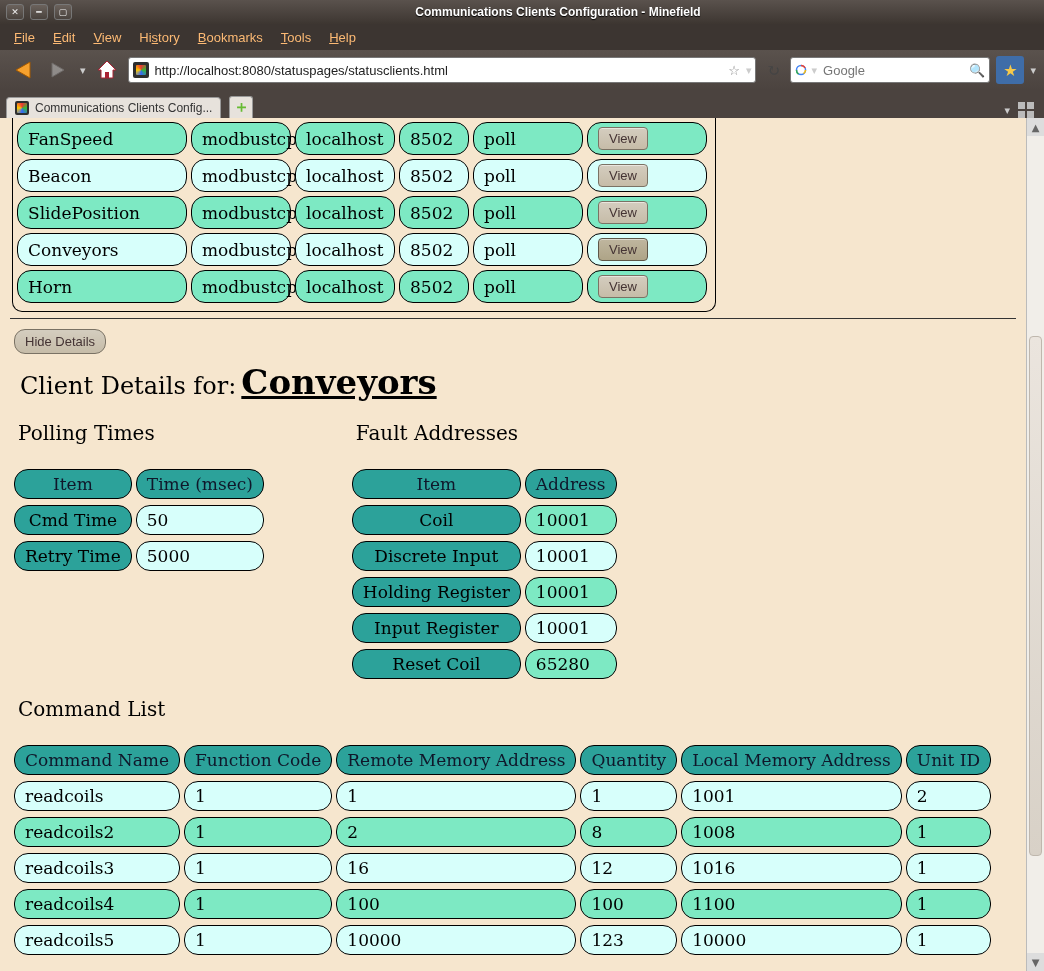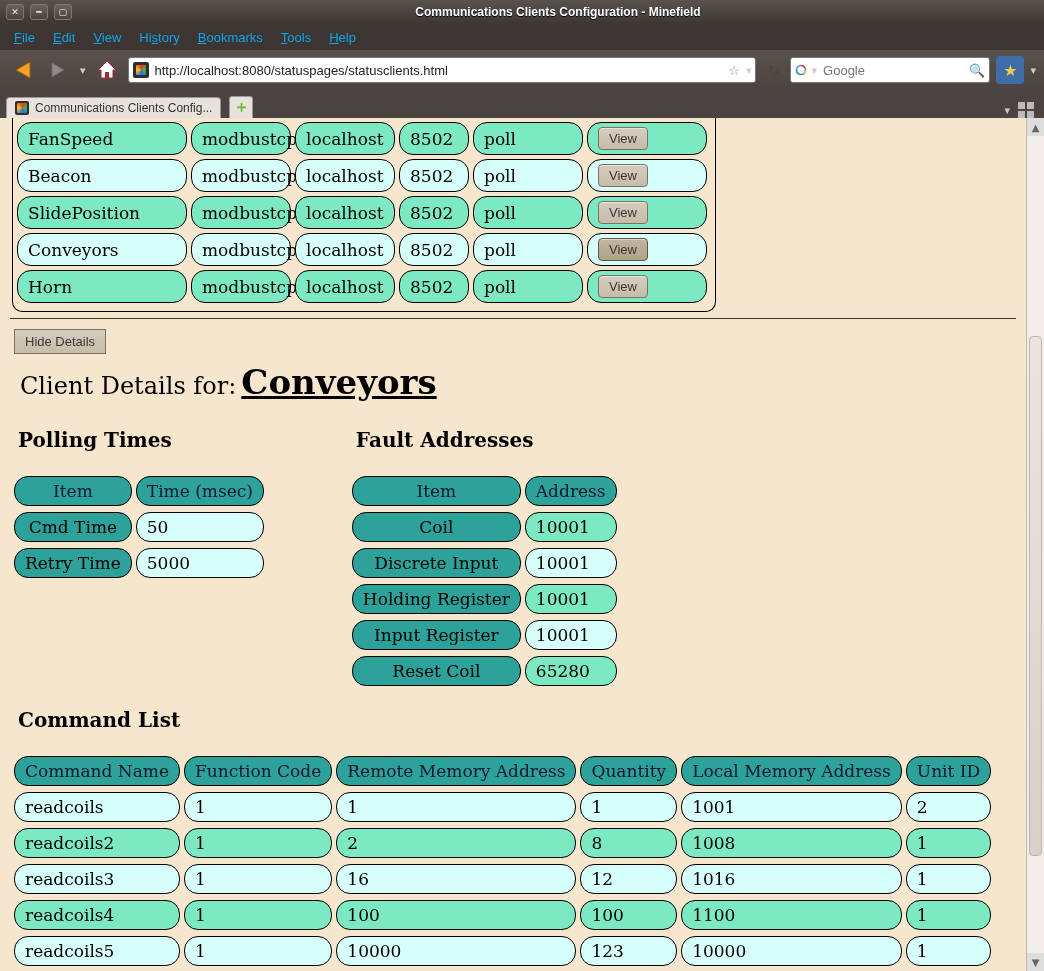--- a/index.html
+++ b/index.html
@@ -4,21 +4,21 @@
 <style>
   * { box-sizing: border-box; }
   html, body { margin: 0; padding: 0; font-family: "DejaVu Serif", Georgia, serif; }
   body { background: #423a36; width: 1044px; height: 971px; overflow: hidden; }
 
   
   .titlebar { height: 24px; background: linear-gradient(#5a524d,#3d3631); display:flex; align-items:center; padding:0 6px; gap:6px; color:#fff; font-family: sans-serif; font-size:12px; }
   .titlebar .wbtn { width:18px; height:16px; border:1px solid #777; border-radius:3px; background: linear-gradient(#6b625c,#4a433e); display:flex; align-items:center; justify-content:center; color:#eee; font-size:9px; }
   .titlebar .title { flex:1; text-align:center; font-weight:bold; text-shadow:0 1px 1px #000; }
 
-  .menubar { height: 26px; background:#3c3531; display:flex; align-items:center; padding:0 6px; gap: 2px; font-family: sans-serif; font-size:13px; color:#0ea5e9; }
+  .menubar { height: 26px; background:#3c3531; display:flex; align-items:center; padding:0 6px; gap: 2px; font-family: sans-serif; font-size:13px; color:#fdba74; }
   .menubar .mi { padding:2px 8px; }
   .menubar .mi .ul { text-decoration: underline; }
 
   .navrow { height: 40px; background: linear-gradient(#5a524d,#4b433f); display:flex; align-items:center; padding:0 8px; gap:6px; }
   .iconbtn { width:30px; height:30px; display:flex; align-items:center; justify-content:center; color:#eee; }
   .iconbtn svg { display:block; }
   .urlbar { flex:1; display:flex; align-items:center; background:#fff; border:1px solid #777; height:26px; border-radius:3px; padding:0 4px; gap:6px; font-family: sans-serif; font-size:13px; color:#222; }
   .urlbar .favicon { width:16px; height:16px; background:#2e2e2e; display:inline-block; border-radius:2px; position:relative; }
   .urlbar .favicon::after { content:""; position:absolute; inset:3px; background:conic-gradient(#e33,#3b3,#36f,#fc0,#e33); border-radius:1px; }
   .urlbar .go { margin-left:auto; color:#888; }
@@ -60,27 +60,27 @@
   .pill.c2 { width:100px; }
   .pill.c3 { width:100px; }
   .pill.c4 { width:70px;  }
   .pill.c5 { width:110px;border-radius:14px; }
   .pill.c6 { width:120px; justify-content:flex-start; }
   .view-btn { background:linear-gradient(#d4cdbf,#c6bca8); border:1px solid #7a7264; padding:3px 10px; border-radius:4px; font-family:sans-serif; font-size:13px; color:#433; box-shadow:inset 0 1px 0 rgba(255,255,255,.5);}
   .view-btn.sel { background:linear-gradient(#bfb69f,#aea487); border-color:#5e5648;}
 
   .divider { border-bottom:1px solid #333; margin: 6px 0 10px 0; }
 
-  .hide-btn { margin: 0 0 6px 4px; background:linear-gradient(#d4cdbf,#c6bca8); border:1px solid #7a7264; padding:4px 10px; border-radius:0; font-family:sans-serif; font-size:13px; color:#433;}
+  .hide-btn { margin: 0 0 6px 4px; background:linear-gradient(#d4cdbf,#c6bca8); border:1px solid #7a7264; padding:4px 10px; border-radius:11px; font-family:sans-serif; font-size:13px; color:#433;}
   .heading .label { font-size:24px; font-weight:normal; }
   .heading .name { font-size:34px; font-weight:bold; text-decoration: underline; }
   .heading { padding: 2px 6px 10px 10px; }
 
   .section-flex { display:flex; gap:80px; }
-  .section h3 { font-size:20px; font-weight:bold; margin:16px 0 18px 8px; }
+  .section h3 { font-size:20px; font-weight:normal; margin:9px 0 18px 8px; }
 
   table.tbl { border-collapse: separate; border-spacing: 4px 6px; }
   table.tbl td, table.tbl th { border:1px solid #000; border-radius:14px; padding:4px 10px; font-size:17px; white-space:nowrap; font-weight:normal;}
   th.hdr { background:#2ca29a; color:#0f172a; font-weight:bold; text-align:center; }
   td.teal { background:#2ca29a; font-weight:bold; text-align:center; }
   td.mint { background:#7de9c3; }
   td.aqua { background:#d7fffb; }
 
   .commands-wrapper { margin-top:12px; }
 </style>

